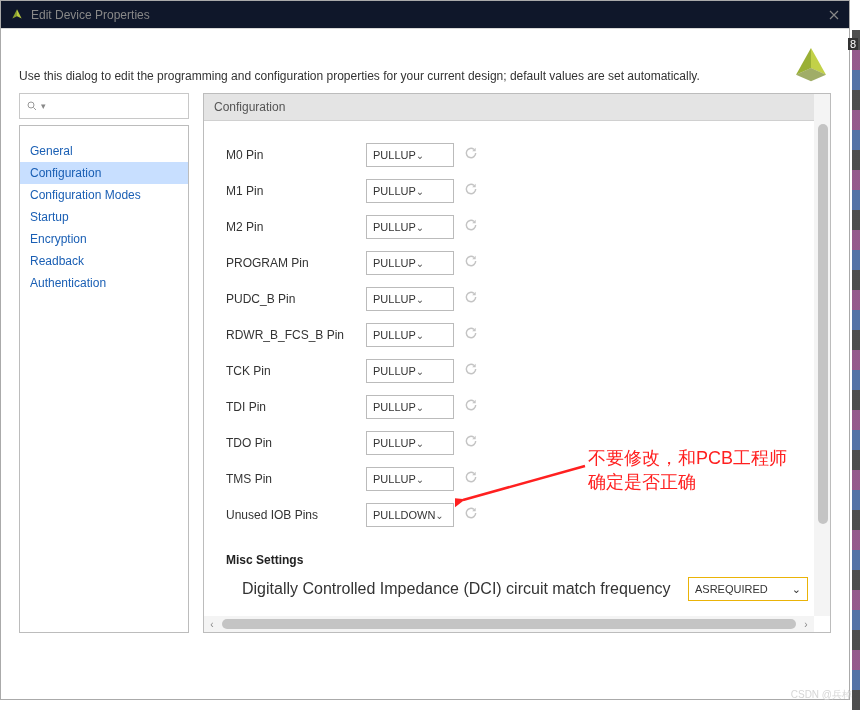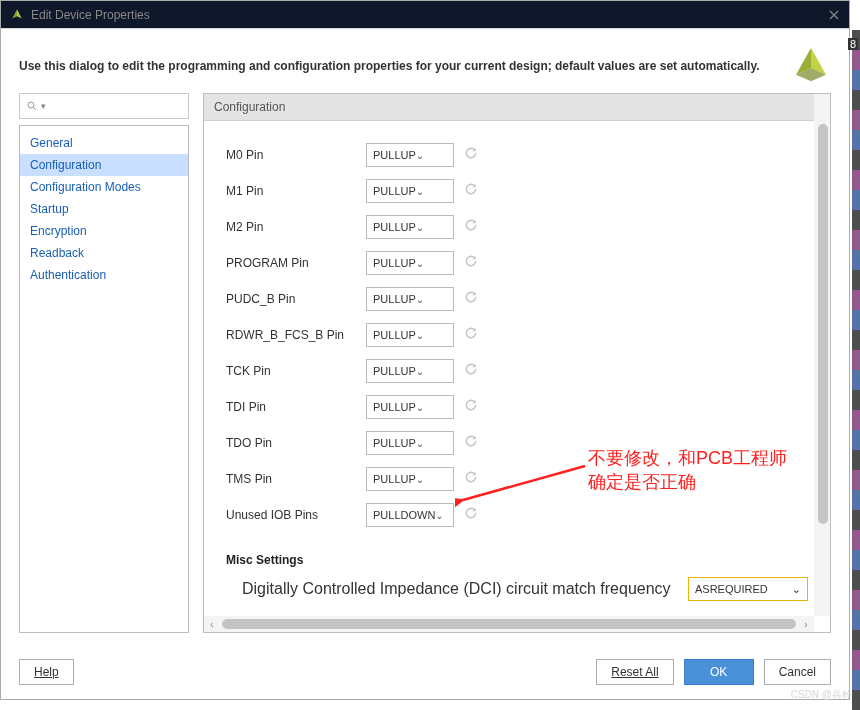--- a/index.html
+++ b/index.html
@@ -2,29 +2,29 @@
 <html><head>
 <meta charset="utf-8">
 <style>
 * { box-sizing: border-box; margin: 0; padding: 0; font-family: Arial, "Microsoft YaHei", sans-serif; }
 body { background: #fff; width: 860px; height: 710px; position: relative; overflow: hidden; }
 .window { width: 850px; height: 700px; border: 1px solid #aaa; position: relative; background: #fff; }
 .titlebar { height: 28px; display: flex; align-items: center; padding: 0 8px; border-bottom: 1px solid #d8d8d8; background: #0f172a; }
 .titlebar .app-icon { width: 16px; height: 16px; margin-right: 6px; display: flex; align-items: center; justify-content: center; }
 .titlebar .title { font-size: 12px; color: #888; flex: 1; }
 .titlebar .close { width: 14px; height: 14px; color: #888; cursor: pointer; display: flex; align-items: center; justify-content: center; }
-.desc-row { display: flex; align-items: center; padding: 14px 18px 10px 18px; font-weight: bold; }
+.desc-row { display: flex; align-items: flex-end; padding: 14px 18px 10px 18px; }
 .desc { font-size: 12px; color: #333; flex: 1; padding-top: 6px; }
 .logo { width: 40px; height: 40px; margin-left: 12px; }
 .body { display: flex; padding: 0 18px; gap: 14px; height: 540px; }
 .sidebar { width: 170px; display: flex; flex-direction: column; }
 .search-box { height: 26px; border: 1px solid #c8c8c8; background: #fff; display: flex; align-items: center; padding: 0 6px; margin-bottom: 6px; position: relative; }
 .search-box svg { color: #888; }
 .search-dd { font-size: 9px; color: #888; margin-left: 3px; }
-.nav-panel { border: 1px solid #bcbcbc; flex: 1; background: #fff; padding-top: 6px; overflow: hidden; }
+.nav-panel { border: 1px solid #bcbcbc; flex: 1; background: #fff; padding-top: 14px; overflow: hidden; }
 .nav-item { font-size: 12px; color: #1a5fb4; padding: 4px 10px; cursor: pointer; }
 .nav-item.selected { background: #c8dfff; }
 .content { flex: 1; border: 1px solid #bcbcbc; background: #fff; display: flex; flex-direction: column; overflow: hidden; position: relative; }
 .content-header { background: #e4e4e4; font-size: 12px; color: #555; padding: 6px 10px; border-bottom: 1px solid #d0d0d0; }
 .content-body { flex: 1; overflow: auto; position: relative; padding: 16px 0 12px 22px; }
 .prop-row { display: flex; align-items: center; height: 36px; }
 .prop-label { width: 140px; font-size: 12px; color: #333; }
 .prop-select { width: 88px; height: 24px; border: 1px solid #bbb; background: #fff; font-size: 11px; color: #333; padding: 0 6px; display: flex; align-items: center; justify-content: flex-start; cursor: pointer; }
 .prop-select .chev { font-size: 10px; color: #555; }
 .reset-ic { margin-left: 10px; color: #bbb; cursor: pointer; }
@@ -243,35 +243,20 @@
         <div class="vscroll-thumb"></div>
       </div>
       <div class="hscroll-track">
         <span class="hscroll-arrow">‹</span>
         <div class="hscroll-thumb"></div>
         <span class="hscroll-arrow">›</span>
       </div>
     </div>
   </div>
 
-  <div class="footer">
-    <button class="btn help">
-        <span>Help</span>
-      </button>
-    <div class="spacer"></div>
-    <button class="btn">
-        <span style="text-decoration:underline">Reset All</span>
-      </button>
-    <button class="btn primary">
-        <span>OK</span>
-      </button>
-    <button class="btn">
-        <span>Cancel</span>
-      </button>
-  </div>
 </div>
 
 <svg class="arrow-svg" style="left:455px; top:460px;" width="140" height="50">
   <defs>
       <marker id="ah" markerWidth="10" markerHeight="8" refX="1" refY="4" orient="auto">
         <polygon points="10 0, 0 4, 10 8" fill="#ff2020"></polygon>
       </marker>
     </defs>
   <line x1="130" y1="6" x2="8" y2="40" stroke="#ff2020" stroke-width="2.5" marker-end="url(#ah)"></line>
 </svg>

